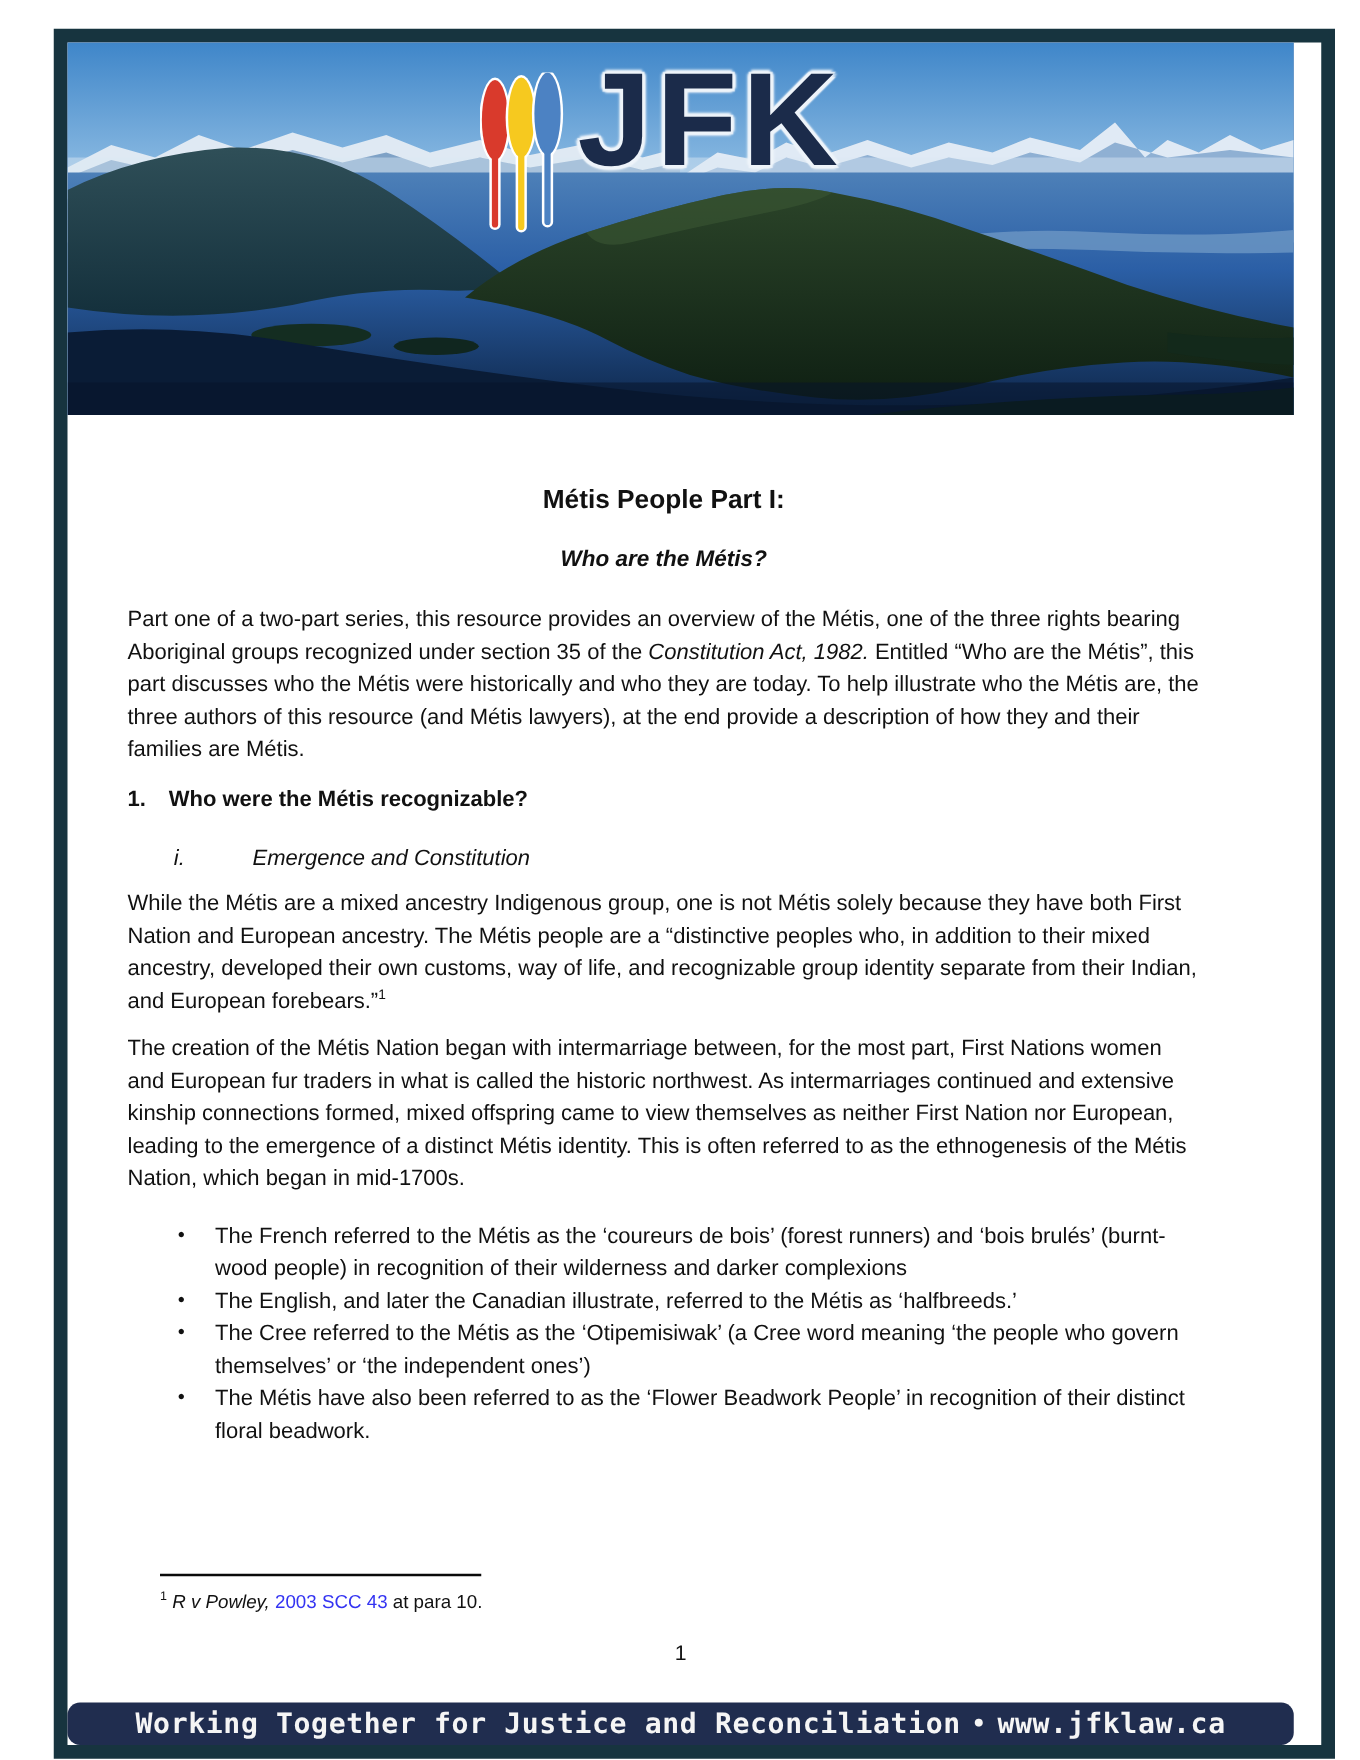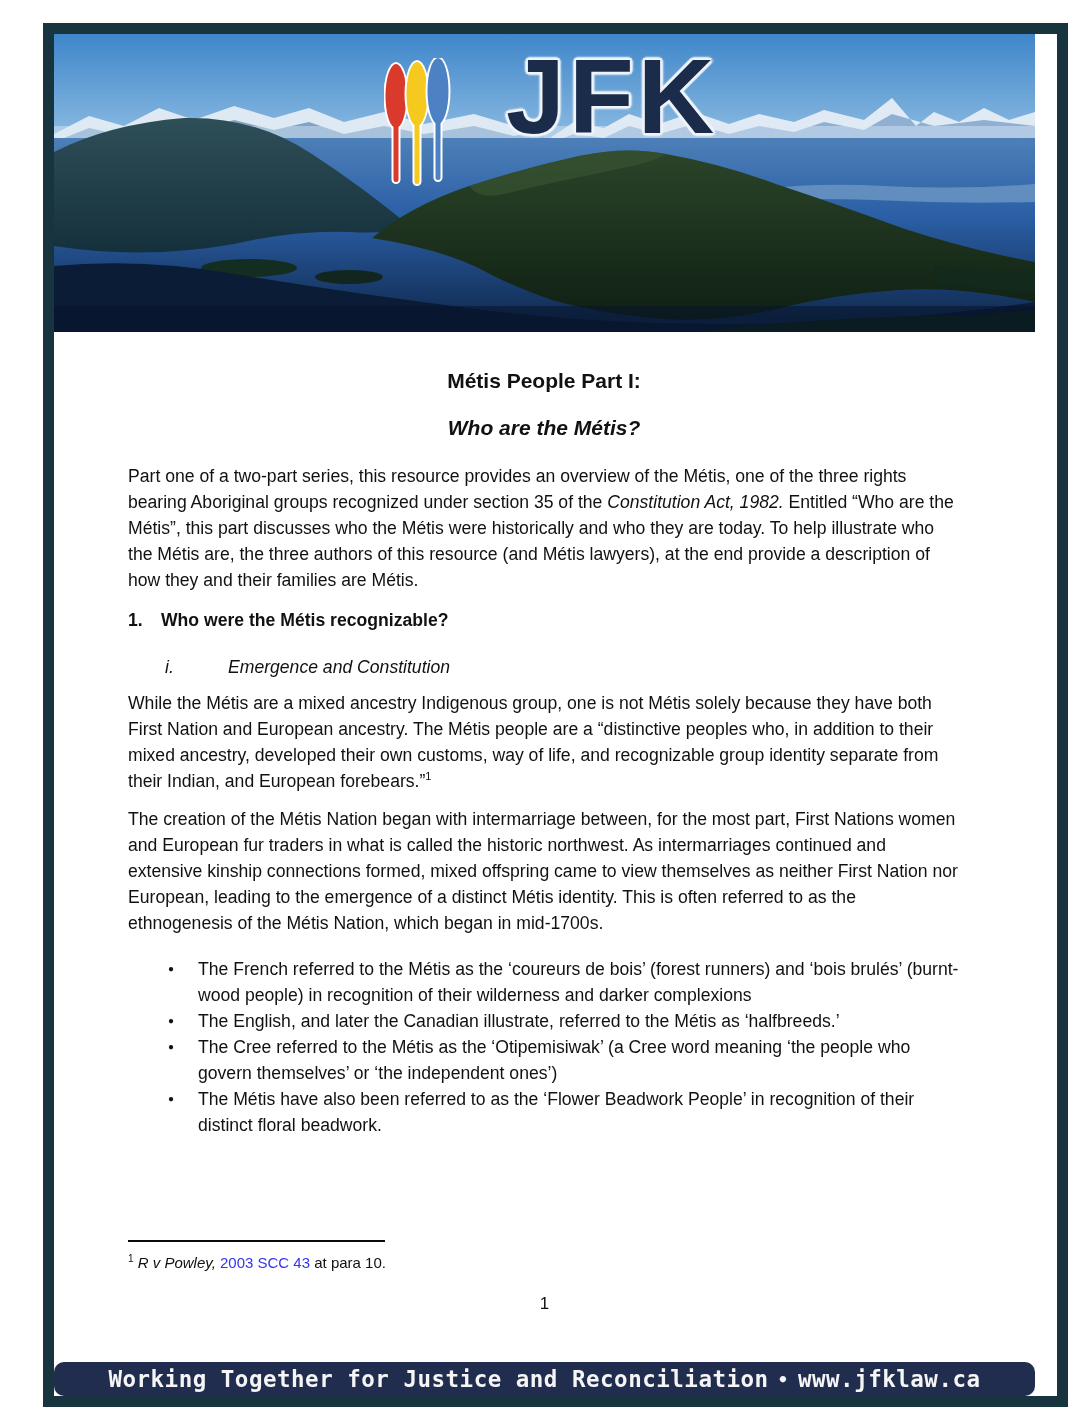--- a/index.html
+++ b/index.html
@@ -4,34 +4,34 @@
 <style>
   html,body {margin:0; padding:0; background:#ffffff;}
   .page {position:relative; width:1088px; height:1408px; background:#ffffff; overflow:hidden;
          font-family:"Liberation Sans", sans-serif; color:#111;}
   .frame {position:absolute; left:43px; top:23px; width:1003px; height:1362px;
           border:11px solid #17343f; background:#ffffff; box-sizing:content-box;}
 
   
   .photo {position:relative; width:981px; height:298px; overflow:hidden; background:#4d80b8;}
   .photo-art {position:absolute; left:0; top:0; width:100%; height:100%;}
-  .logo {position:absolute; left:330px; top:16px; display:flex; align-items:flex-start;gap:44px;}
+  .logo {position:absolute; left:330px; top:16px; display:flex; align-items:flex-start;}
   .paddles {width:68px; height:130px; margin-top:8px;}
   .logo-text {margin-left:10px;}
   .logo-jfk {font-size:106px; line-height:0.88; font-weight:bold; letter-spacing:4px; color:#1b2b4a;
       text-shadow:-3px 0 2px #eef4fa, 3px 0 2px #eef4fa, 0 -3px 2px #eef4fa, 0 3px 2px #eef4fa,
                   -2px -2px 1px #eef4fa, 2px -2px 1px #eef4fa, -2px 2px 1px #eef4fa, 2px 2px 1px #eef4fa;}
   .logo-sub {font-size:26px; font-weight:600; letter-spacing:3px; color:#1b2b4a; margin:10px 0 0 4px;
       text-shadow:-2px 0 1px #e8f0f8, 2px 0 1px #e8f0f8, 0 -2px 1px #e8f0f8, 0 2px 1px #e8f0f8;}
 
   
   .content {position:relative; width:981px; height:1008px; box-sizing:border-box;
-            padding:36px 75px 0 74px; overflow:hidden;}
+            padding:36px 75px 0 48px; overflow:hidden;margin-top:19px;}
   .title {margin:0; font-size:21px; line-height:26px; font-weight:bold; text-align:center;}
-  .subtitle {margin:21px 0 0; font-size:21px; line-height:26px; font-weight:bold; font-style:italic; text-align:center;}
+  .subtitle {margin:21px 0 0; font-size:18px; line-height:26px; font-weight:bold; font-style:italic; text-align:center;}
   .body-p {margin:22px 0 0; font-size:17.6px; line-height:26px;}
   .mt10 {margin-top:10px;} .mt12 {margin-top:12px;} .mt6 {margin-top:6px;}
   .heading {margin-top:14px; display:flex; font-size:17.6px; line-height:26px; font-weight:bold;}
   .h-num {width:33px; flex:0 0 33px;}
   .subheading {margin-top:21px; display:flex; padding-left:37px; font-size:17.6px; line-height:26px; font-style:italic;}
   .sh-num {width:63px; flex:0 0 63px;}
   .bullets {margin:20px 0 0; padding:0 0 0 37px; list-style:none; font-size:17.6px; line-height:26px;}
   .bullets li {display:flex;}
   .dot {width:30px; flex:0 0 30px; font-size:10px; line-height:26px; padding-left:3px;}
   .li-text {flex:1;}

